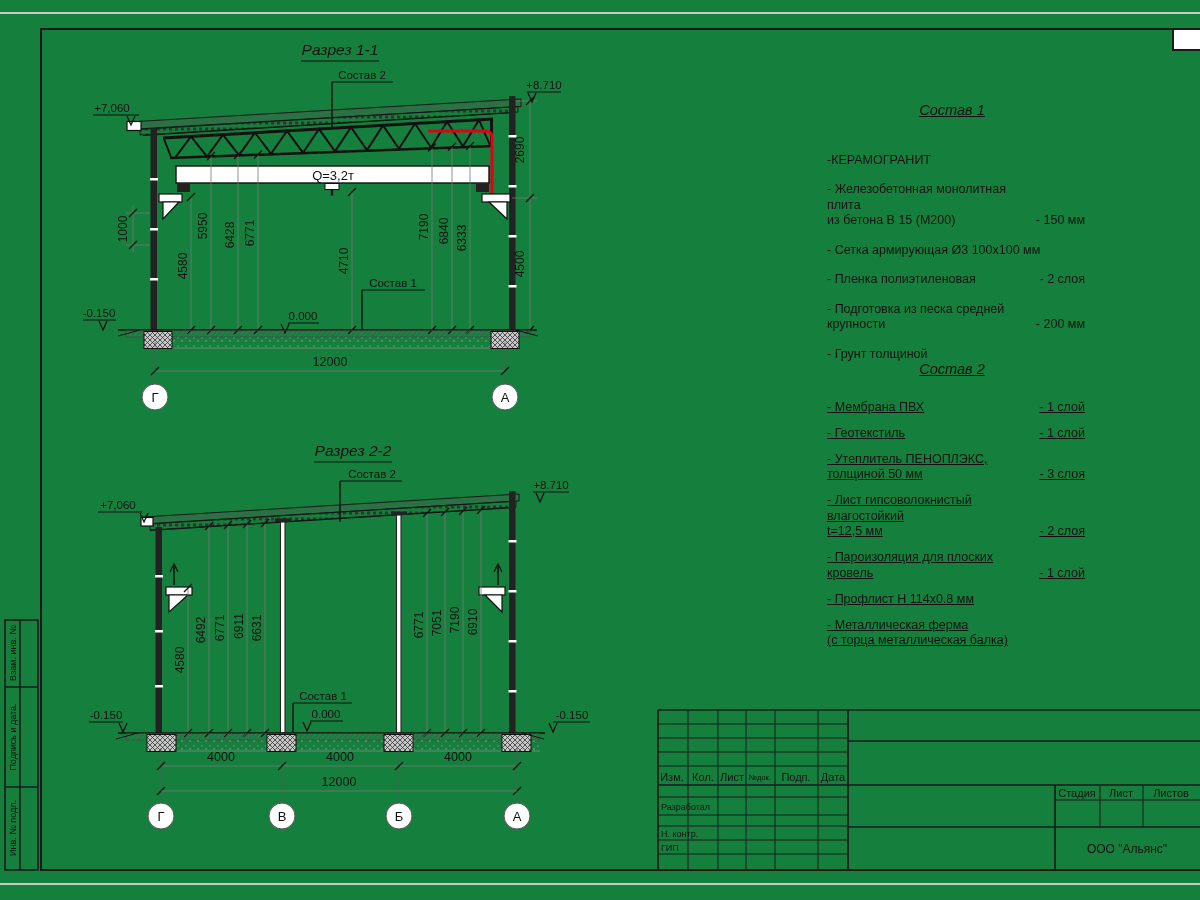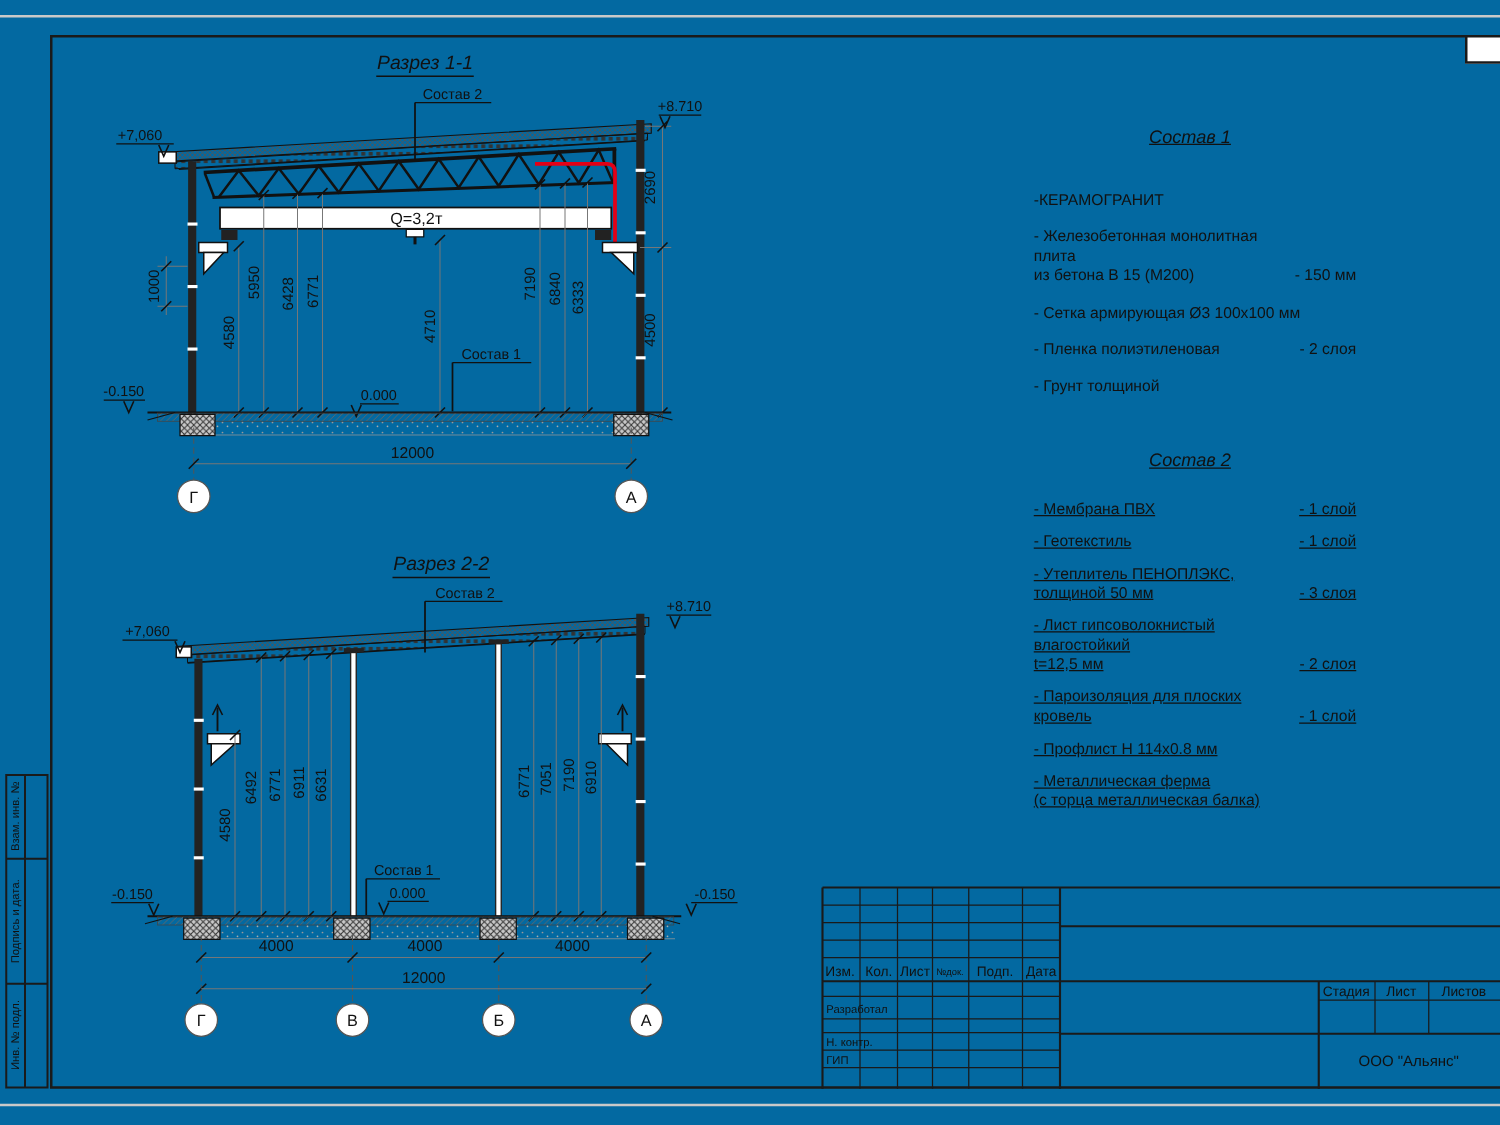--- a/index.html
+++ b/index.html
@@ -1,16 +1,16 @@
 <!DOCTYPE html>
 <html><head>
 <meta charset="utf-8">
 <style>
   html,body{margin:0;padding:0;background:#fff;}
-  .page{position:relative;width:1200px;height:900px;background:#0369a1;overflow:hidden;
+  .page{position:relative;width:1200px;height:900px;background:#15803d;overflow:hidden;
         font-family:"Liberation Sans",sans-serif;color:#111;}
   .paper-line{position:absolute;left:0;width:1200px;height:2px;background:#c9c9c9;}
   .frame{position:absolute;left:40px;top:28px;width:1162px;height:843px;
          border:2px solid #1a1a1a;box-sizing:border-box;}
   .tr-box{position:absolute;left:1172px;top:28px;width:30px;height:23px;
           border:2px solid #1a1a1a;box-sizing:border-box;background:#fff;}
   svg{position:absolute;overflow:visible;}
   svg text{font-family:"Liberation Sans",sans-serif;fill:#111;}
   .lists{position:absolute;left:783px;width:302px;font-size:12.5px;line-height:15.5px;}
   .lst-title{text-align:center;font-style:italic;font-size:14.5px;
@@ -372,20 +372,25 @@
       </div>
     <div class="item">
         <span class="nm">- Сетка армирующая Ø3 100x100 мм</span>
         <span class="vl"></span>
       </div>
     <div class="item">
         <span class="nm">- Пленка полиэтиленовая</span>
         <span class="vl">-  2 слоя</span>
       </div>
     <div class="item">
+        <span class="nm">- Подготовка из песка средней
+крупности</span>
+        <span class="vl">- 200 мм</span>
+      </div>
+    <div class="item">
         <span class="nm">- Грунт толщиной</span>
         <span class="vl"></span>
       </div>
   </div>
 
   <div class="lists lst2" style="top:362px">
     <h3 class="lst-title">Состав 2</h3>
     <div class="item">
         <span class="nm">- Мембрана ПВХ</span>
         <span class="vl">- 1 слой</span>

